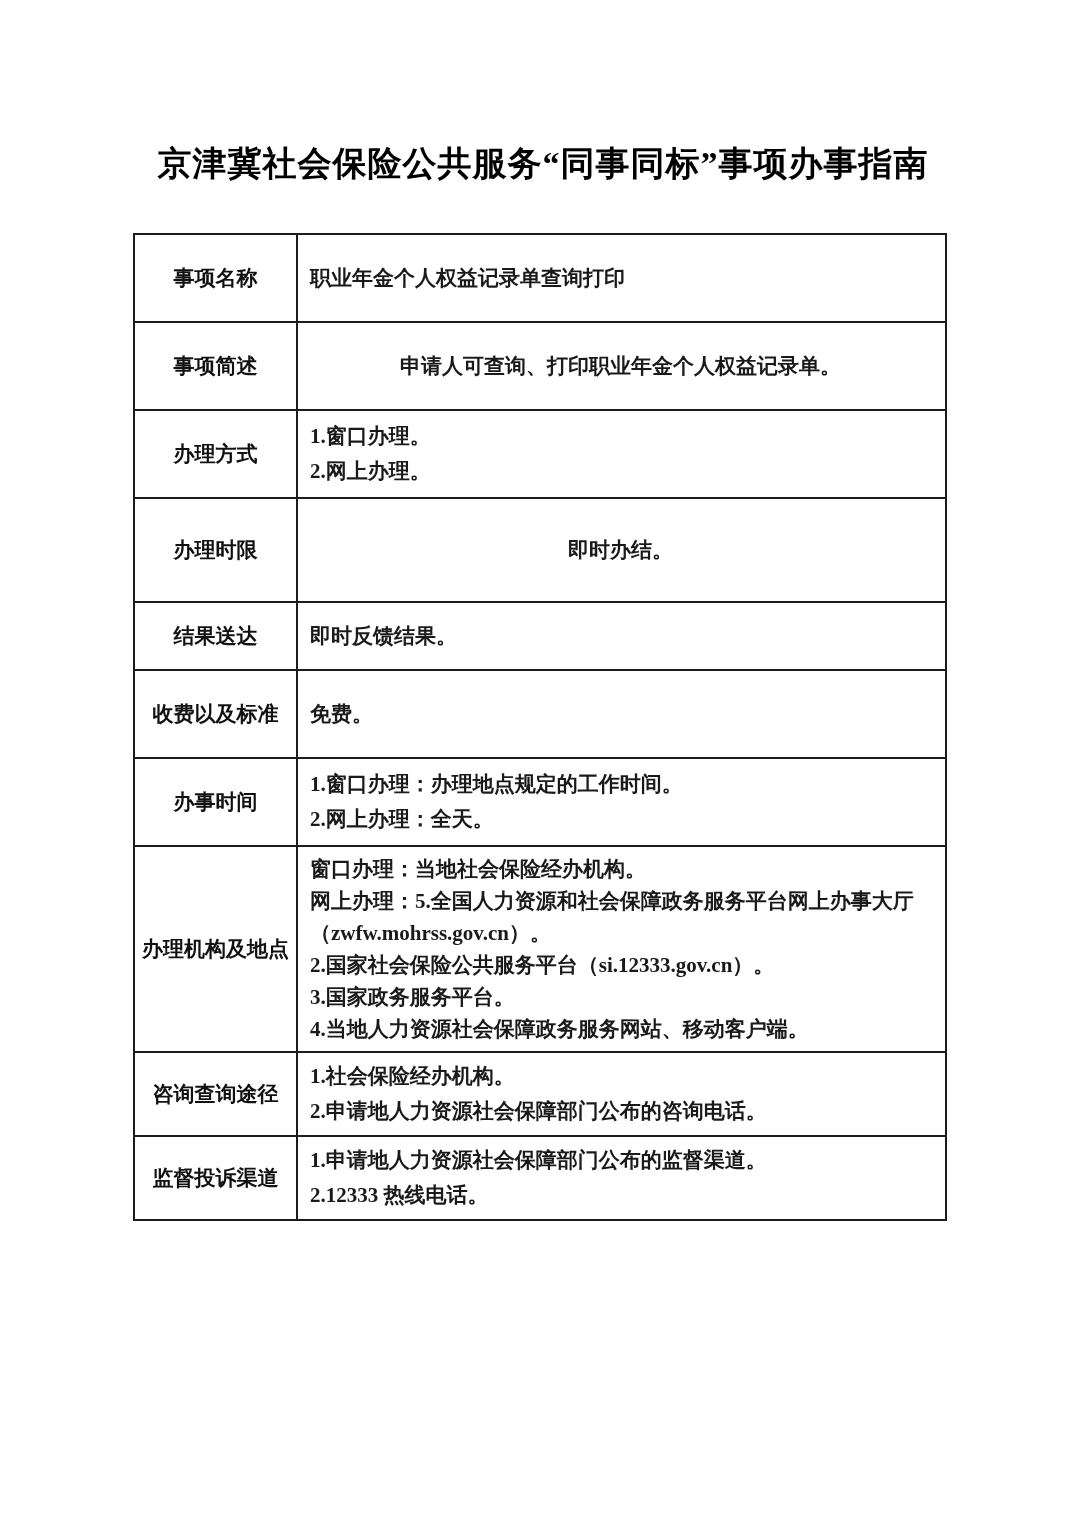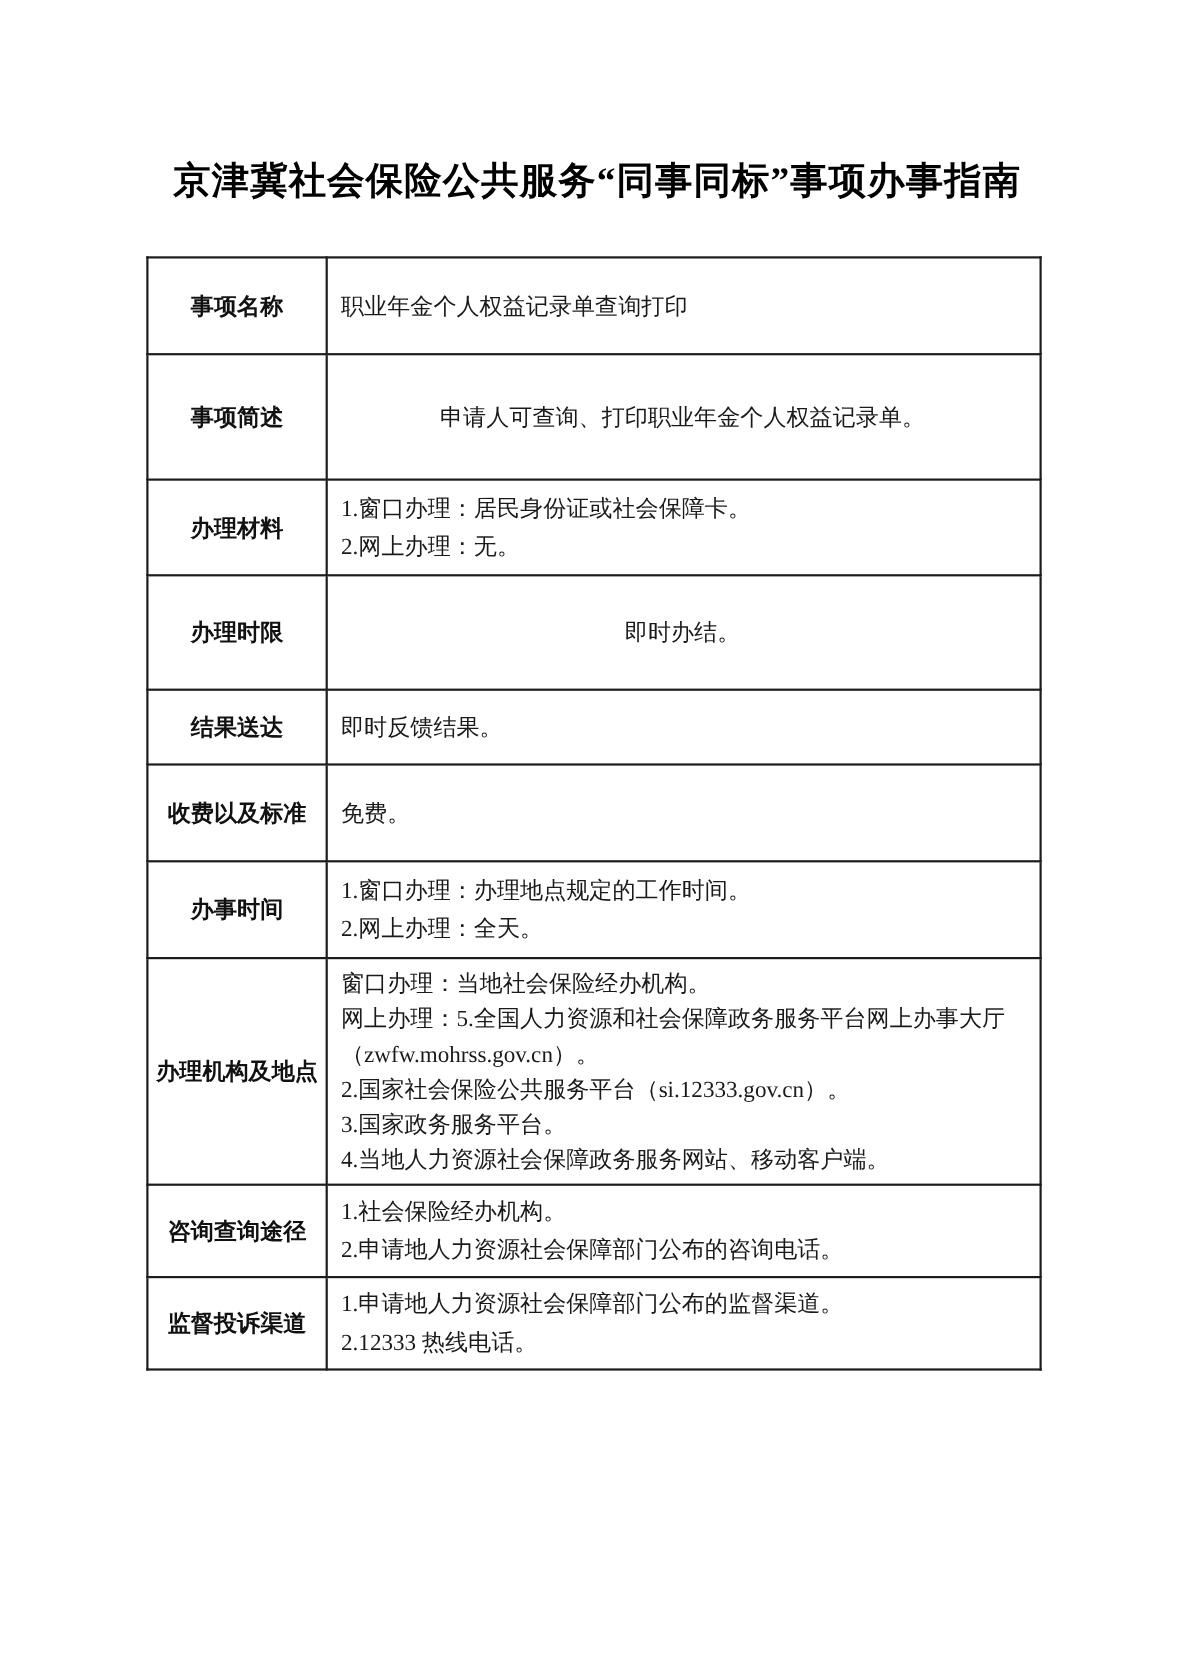--- a/index.html
+++ b/index.html
@@ -48,26 +48,27 @@
     font-size: 21px;
     color: #111111;
     padding: 0 3px;
   }
   td.content-cell {
     width: 649px;
     padding: 6px 14px 6px 12px;
     font-family: "Liberation Serif", "DejaVu Serif", serif;
     font-size: 21px;
     color: #1a1a1a;
+    font-weight: bold;
   }
   td.content-cell .line { line-height: 35px; }
   tr.row-agency td.content-cell .line { line-height: 32px; }
   
   tr.r0  td { height: 88px; }
-  tr.r1  td { height: 114px; text-align: center; }
+  tr.r1  td { height: 88px; text-align: center; }
   tr.r2  td { height: 88px; }
   tr.r3  td { height: 87px; }
   tr.r4  td { height: 104px; text-align: center; }
   tr.r5  td { height: 68px; }
   tr.r6  td { height: 88px; }
   tr.r7  td { height: 88px; }
   tr.r8  td { height: 152px; }
   tr.r9  td { height: 82px; }
   tr.r10 td { height: 83px; }
 </style>
@@ -85,25 +86,25 @@
         <td class="content-cell">
           <div class="line">职业年金个人权益记录单查询打印</div>
         </td>
       </tr>
       <tr class="r1">
         <td class="label-cell">事项简述</td>
         <td class="content-cell">
           <div class="line">申请人可查询、打印职业年金个人权益记录单。</div>
         </td>
       </tr>
-      <tr class="r3">
-        <td class="label-cell">办理材料</td>
+      <tr class="r2">
+        <td class="label-cell">办理方式</td>
         <td class="content-cell">
-          <div class="line">1.窗口办理：居民身份证或社会保障卡。</div>
-          <div class="line">2.网上办理：无。</div>
+          <div class="line">1.窗口办理。</div>
+          <div class="line">2.网上办理。</div>
         </td>
       </tr>
       <tr class="r4">
         <td class="label-cell">办理时限</td>
         <td class="content-cell">
           <div class="line">即时办结。</div>
         </td>
       </tr>
       <tr class="r5">
         <td class="label-cell">结果送达</td>

